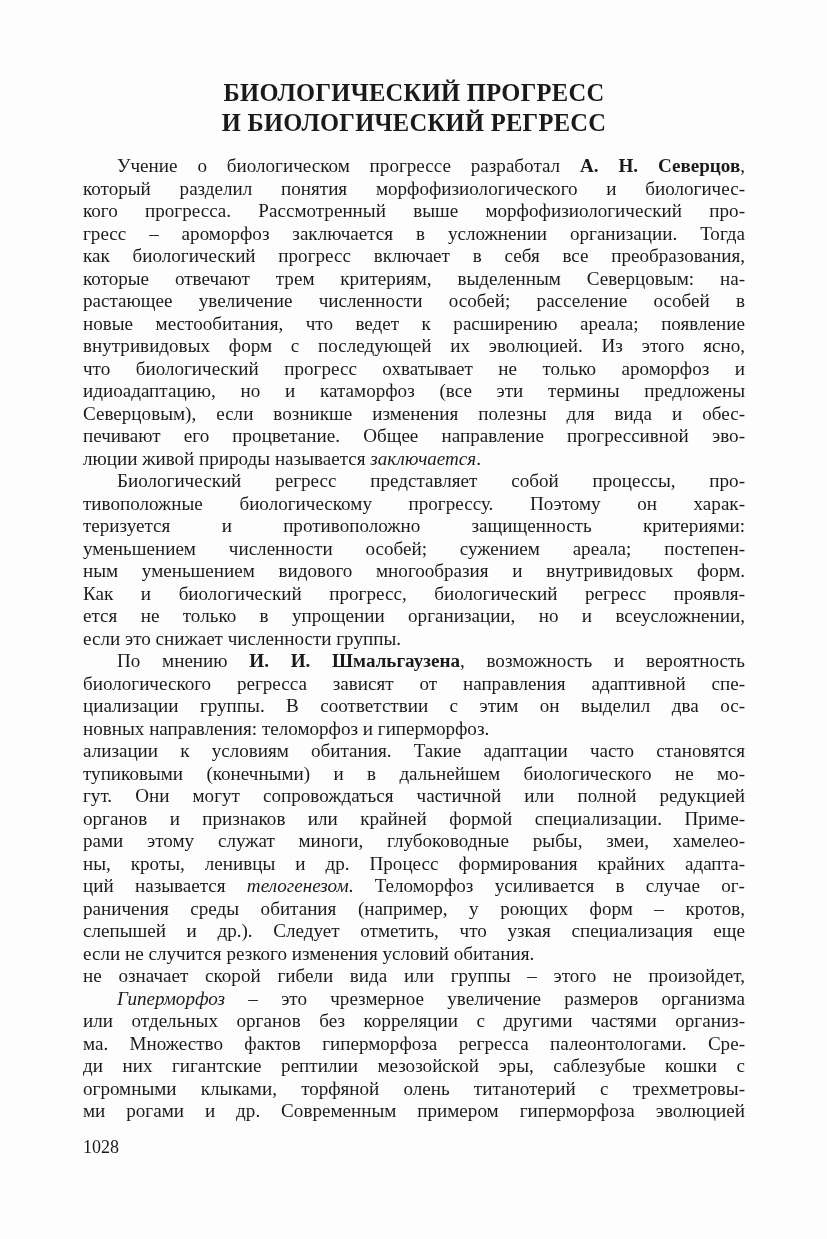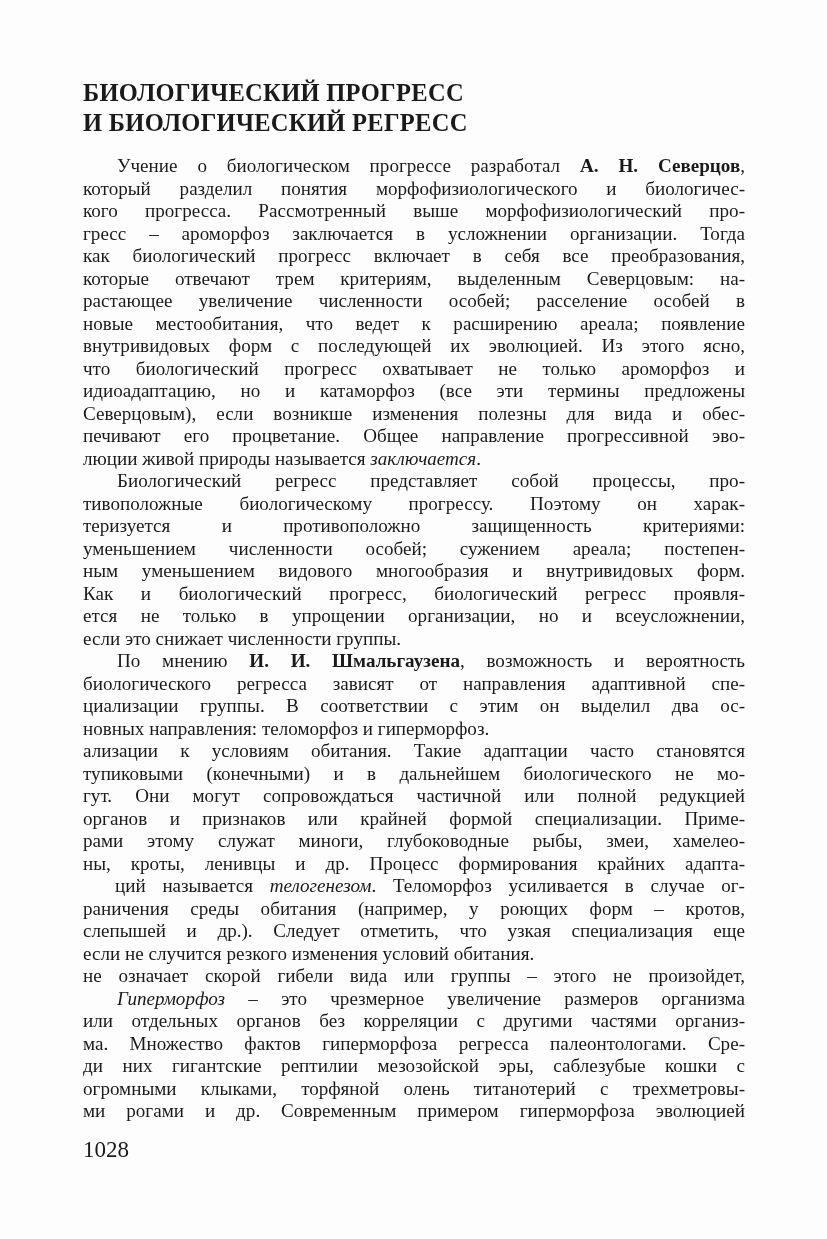--- a/index.html
+++ b/index.html
@@ -1,27 +1,27 @@
 <!DOCTYPE html>
 <html><head>
 <meta charset="utf-8">
 <style>
   html, body { margin: 0; padding: 0; background: #fdfdfd; }
   body { width: 827px; height: 1239px; position: relative; overflow: hidden; color: #1a1a1a; }
   .page { position: absolute; left: 83px; top: 78px; width: 662px; font-family: "Liberation Serif", "DejaVu Serif", serif; }
-  .title { font-weight: bold; font-size: 24.5px; line-height: 30px; letter-spacing: 0.3px; margin: 0 0 17px 0; }
+  .title { text-align: center; font-weight: bold; font-size: 24.5px; line-height: 30px; letter-spacing: 0.3px; margin: 0 0 17px 0; }
   .title div { display: block; }
   .para { margin: 0; font-size: 19.1px; line-height: 22.5px; }
   .line { display: block; text-align: justify; text-align-last: justify; white-space: nowrap; height: 22.5px; overflow: visible; }
   .line.last { text-align-last: left; }
   .line.indent { padding-left: 34px; }
   .line span.inner { display: inline; }
   .b { font-weight: bold; }
   .i { font-style: italic; }
-  .folio { position: absolute; left: 83px; top: 1137px; font-family: "Liberation Serif", serif; font-size: 23px; }
+  .folio { position: absolute; left: 83px; top: 1137px; font-family: "Liberation Serif", serif; font-size: 18px; }
 </style>
 </head>
 <body>
 
 <div class="page">
   <div class="title">
     <div>БИОЛОГИЧЕСКИЙ ПРОГРЕСС</div>
     <div>И БИОЛОГИЧЕСКИЙ РЕГРЕСС</div>
   </div>
   <div id="text-body">
@@ -57,21 +57,21 @@
         <span class="line"><span class="inner">циализации группы. В соответствии с этим он выделил два ос-</span></span>
         <span class="line last"><span class="inner">новных направления: теломорфоз и гиперморфоз.</span></span>
       </div>
       <div class="para">
         <span class="line"><span class="inner">ализации к условиям обитания. Такие адаптации часто становятся</span></span>
         <span class="line"><span class="inner">тупиковыми (конечными) и в дальнейшем биологического не мо-</span></span>
         <span class="line"><span class="inner">гут. Они могут сопровождаться частичной или полной редукцией</span></span>
         <span class="line"><span class="inner">органов и признаков или крайней формой специализации. Приме-</span></span>
         <span class="line"><span class="inner">рами этому служат миноги, глубоководные рыбы, змеи, хамелео-</span></span>
         <span class="line"><span class="inner">ны, кроты, ленивцы и др. Процесс формирования крайних адапта-</span></span>
-        <span class="line" style="word-spacing: 0.00223214px; margin-left: 32px;"><span class="inner">ций называется </span><span class="inner i">телогенезом</span><span class="inner">. Теломорфоз усиливается в случае ог-</span></span>
+        <span class="line" style="word-spacing: 0.00223214px;"><span class="inner">ций называется </span><span class="inner i">телогенезом</span><span class="inner">. Теломорфоз усиливается в случае ог-</span></span>
         <span class="line"><span class="inner">раничения среды обитания (например, у роющих форм – кротов,</span></span>
         <span class="line"><span class="inner">слепышей и др.). Следует отметить, что узкая специализация еще</span></span>
         <span class="line last"><span class="inner">если не случится резкого изменения условий обитания.</span></span>
         <span class="line"><span class="inner">не означает скорой гибели вида или группы – этого не произойдет,</span></span>
       </div>
       <div class="para">
         <span class="line indent"><span class="inner i">Гиперморфоз</span><span class="inner"> – это чрезмерное увеличение размеров организма</span></span>
         <span class="line"><span class="inner">или отдельных органов без корреляции с другими частями организ-</span></span>
         <span class="line"><span class="inner">ма. Множество фактов гиперморфоза регресса палеонтологами. Сре-</span></span>
         <span class="line"><span class="inner">ди них гигантские рептилии мезозойской эры, саблезубые кошки с</span></span>

